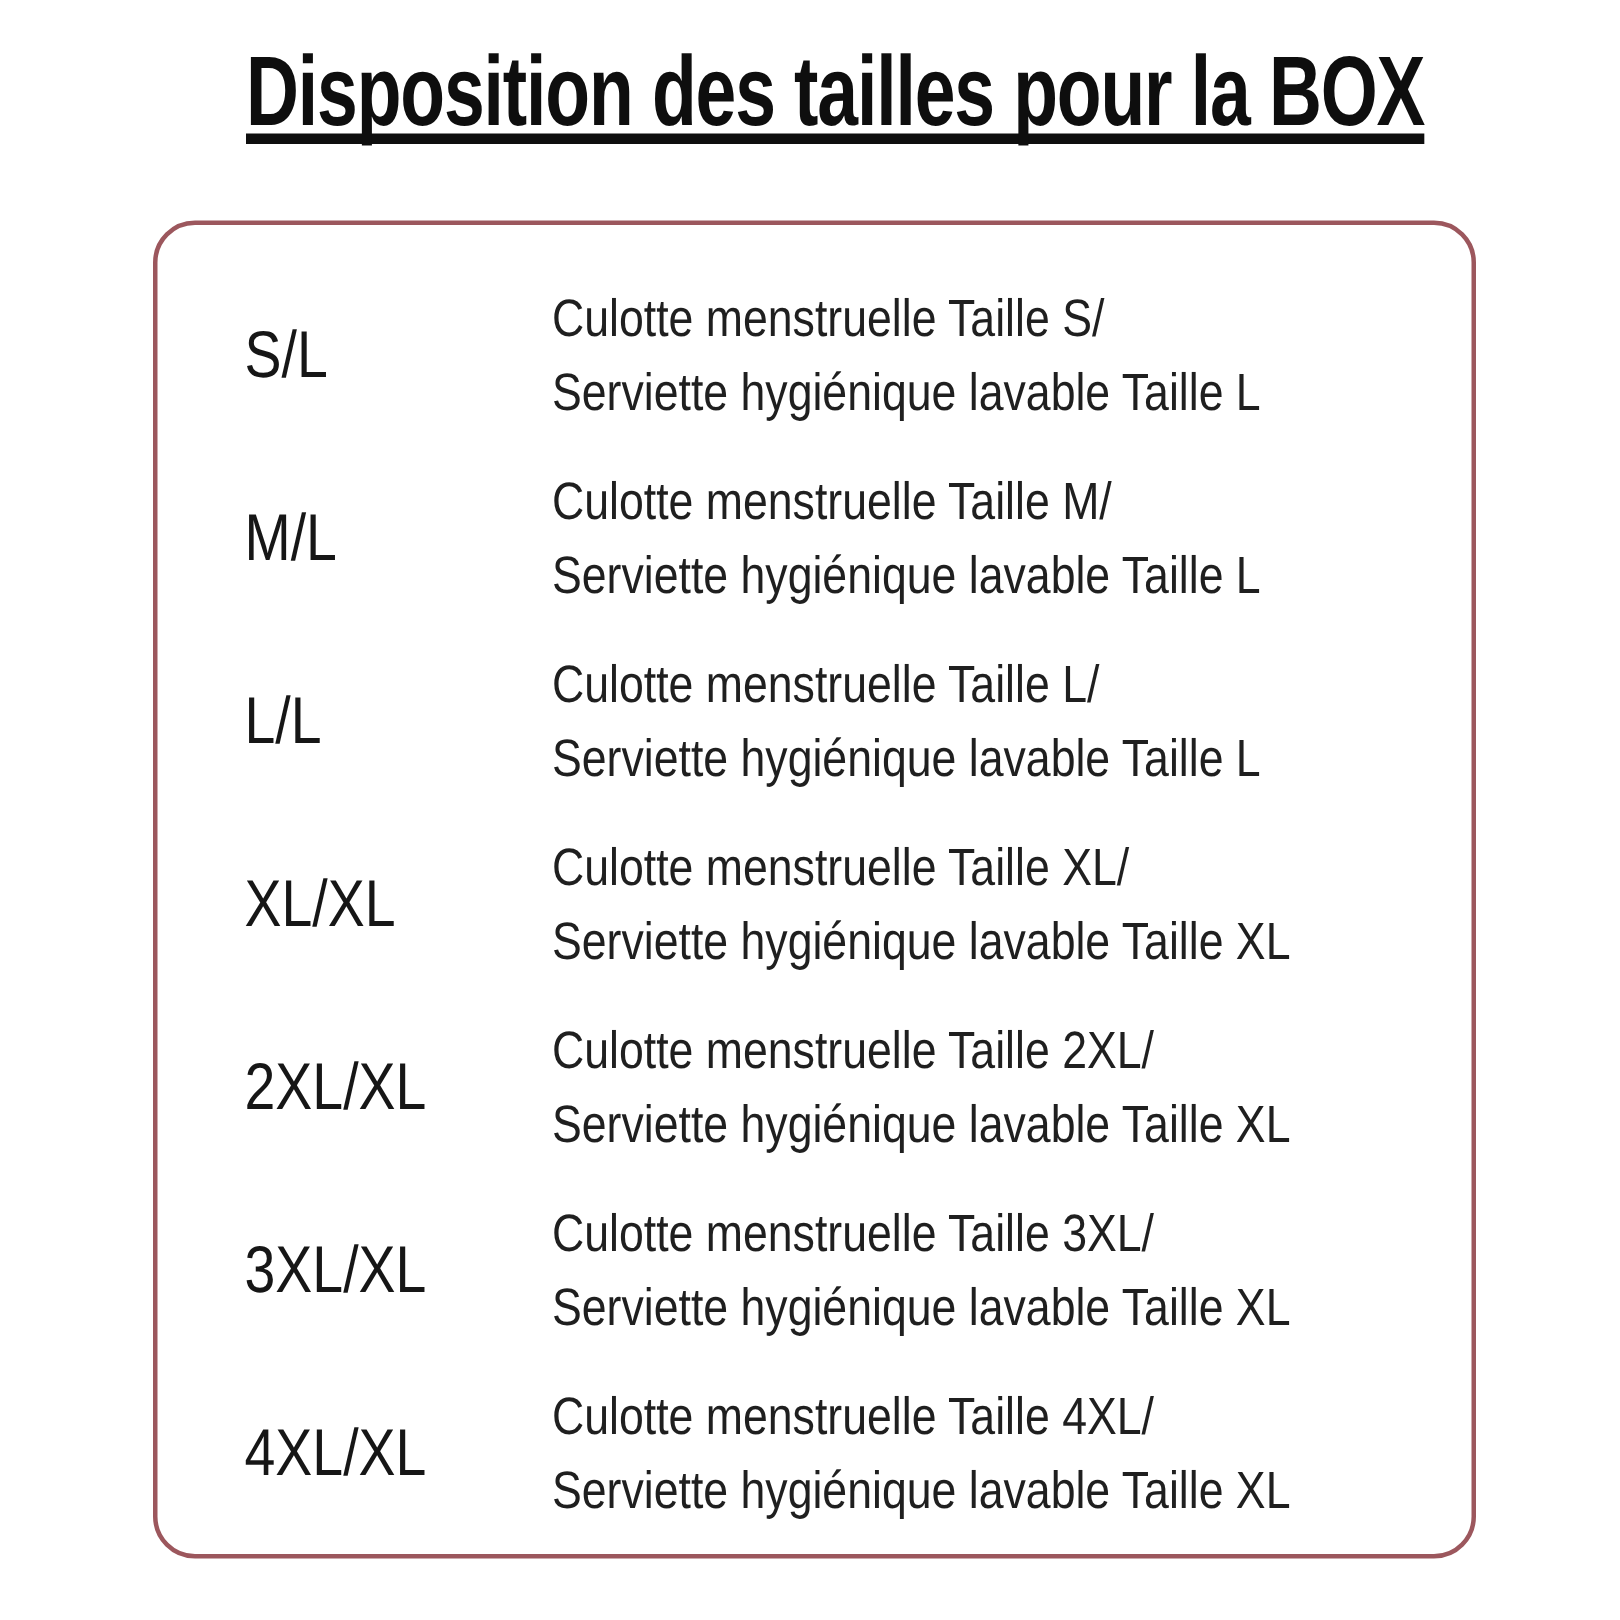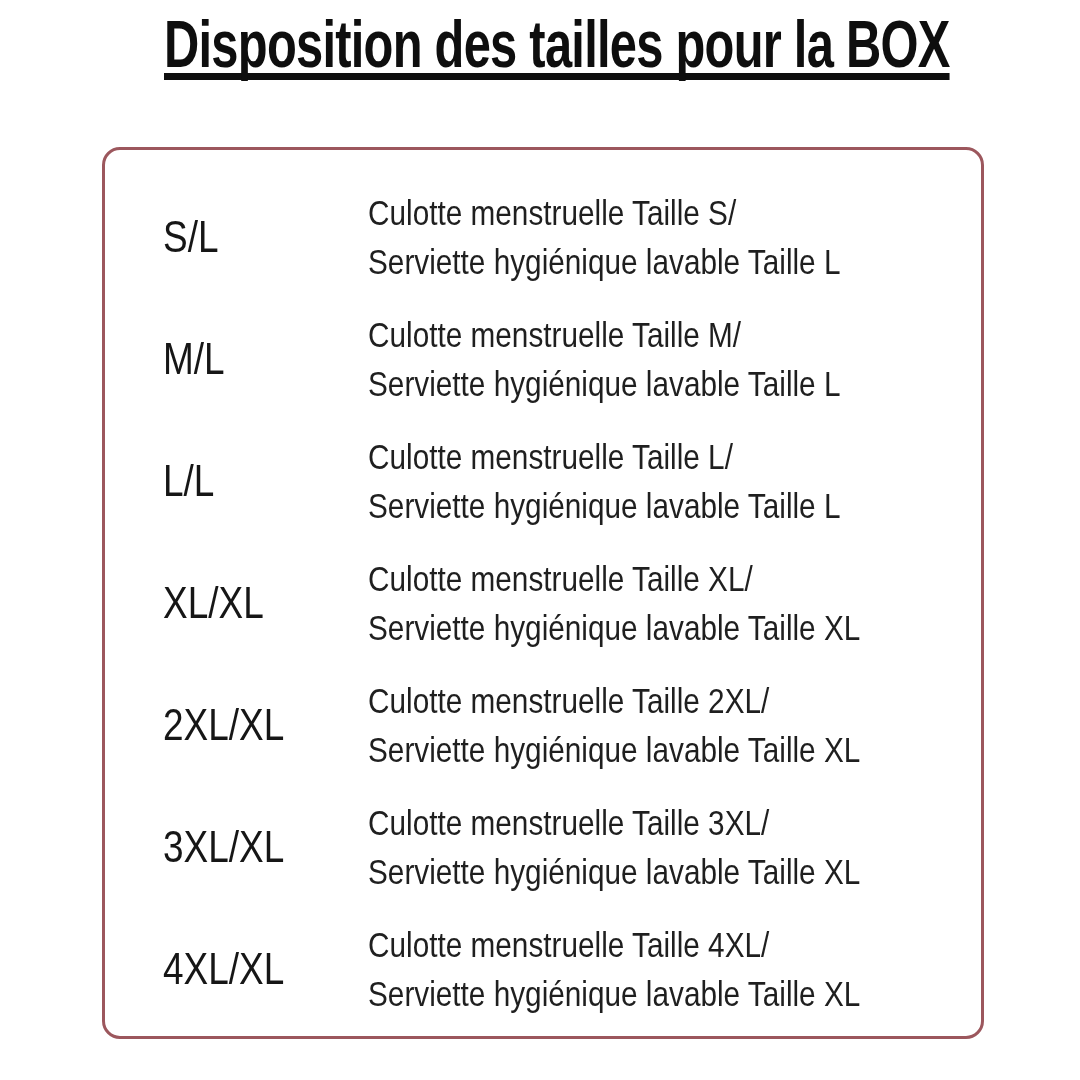--- a/index.html
+++ b/index.html
@@ -11,21 +11,21 @@
     height: 1080px;
     background: #ffffff;
     font-family: "Liberation Sans", sans-serif;
     color: #1c1c1c;
     overflow: hidden;
     position: relative;
   }
   * { box-sizing: border-box; }
 
   .title-wrap {
-    margin-top: 6px;
+    margin-top: 22px;
     width: 1080px;
     display: flex;
     justify-content: center;
     padding-left: 34px;
   }
   .page-title {
     margin: 0;
     font-size: 66px;
     font-weight: bold;
     color: #0e0e0e;
@@ -39,21 +39,21 @@
     text-decoration-skip-ink: none;
   }
 
   .size-box {
     position: absolute;
     left: 102px;
     top: 147px;
     width: 882px;
     height: 892px;
     border: 3px solid #9c575d;
-    border-radius: 18px;
+    border-radius: 28px;
     padding: 26px 30px 0 58px;
     background: #ffffff;
   }
 
   .row {
     display: flex;
     align-items: center;
     height: 122px;
   }
   .size-label {

